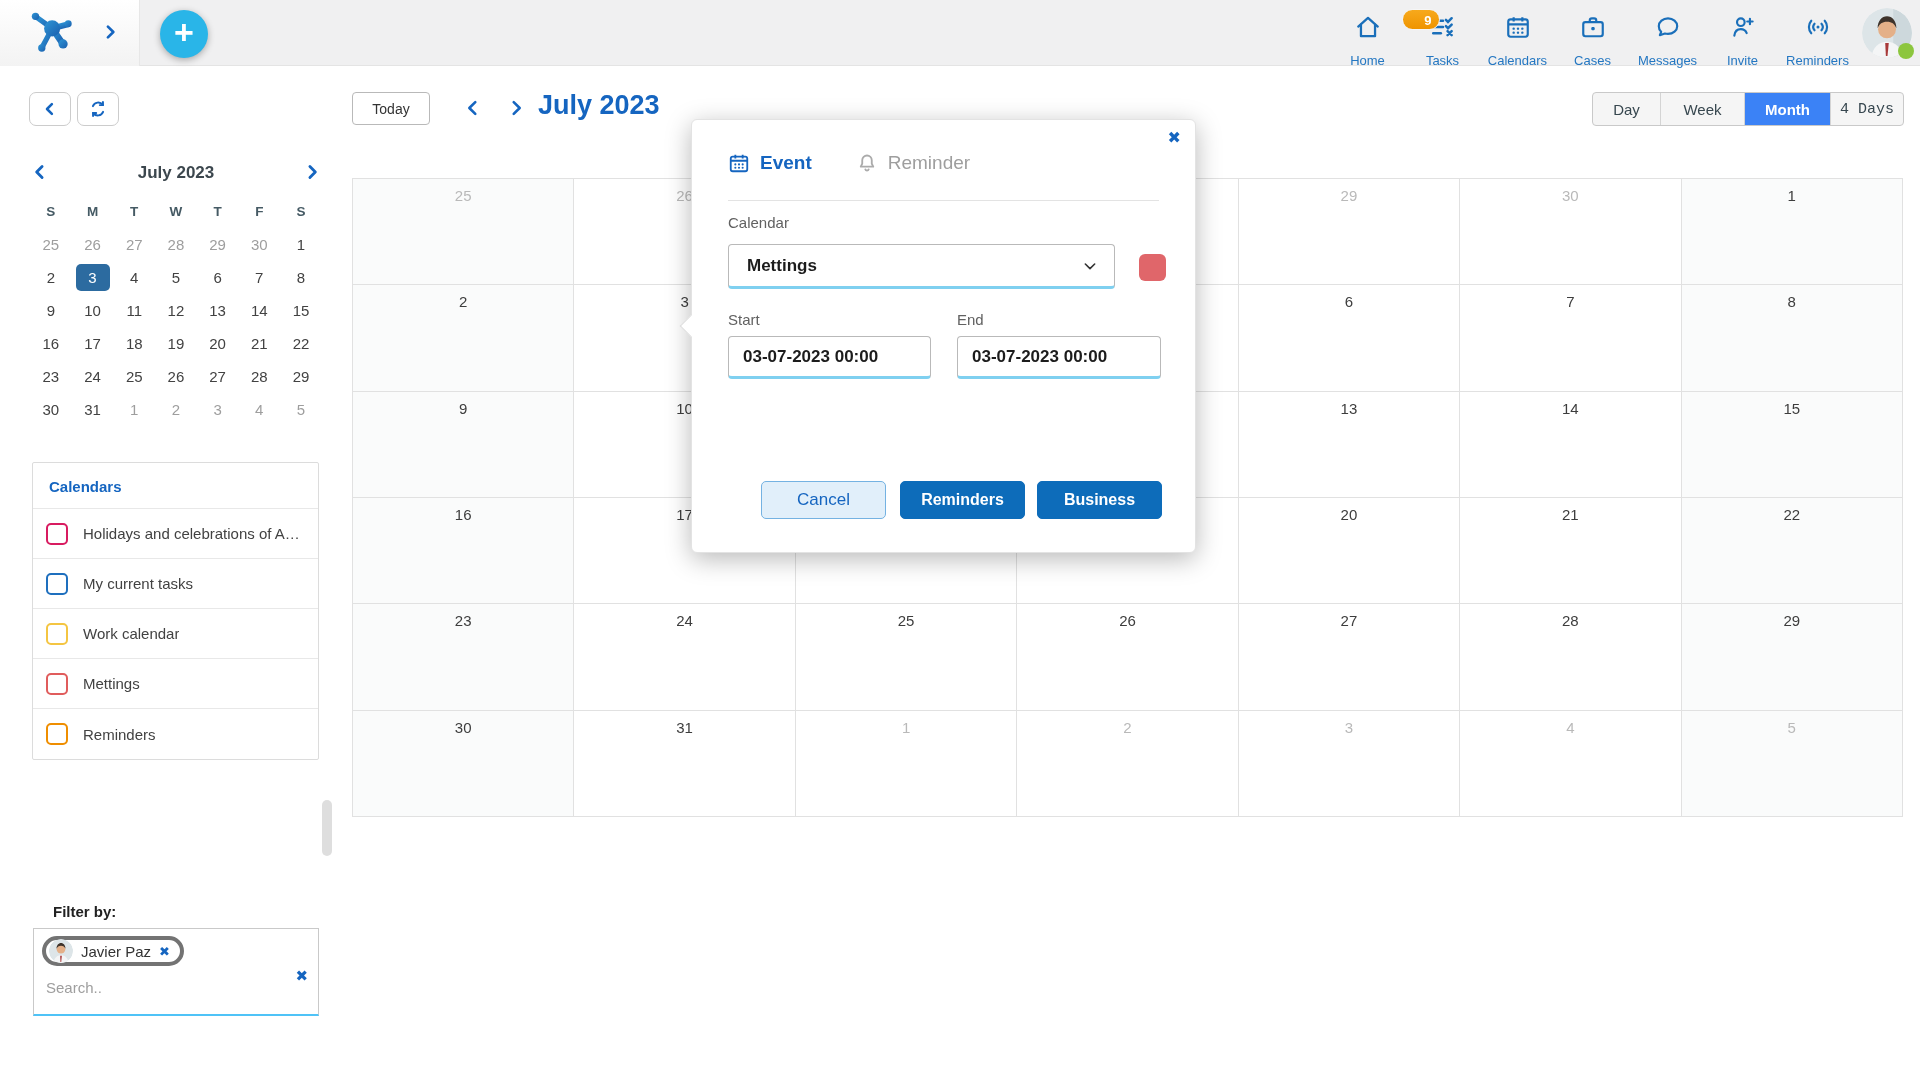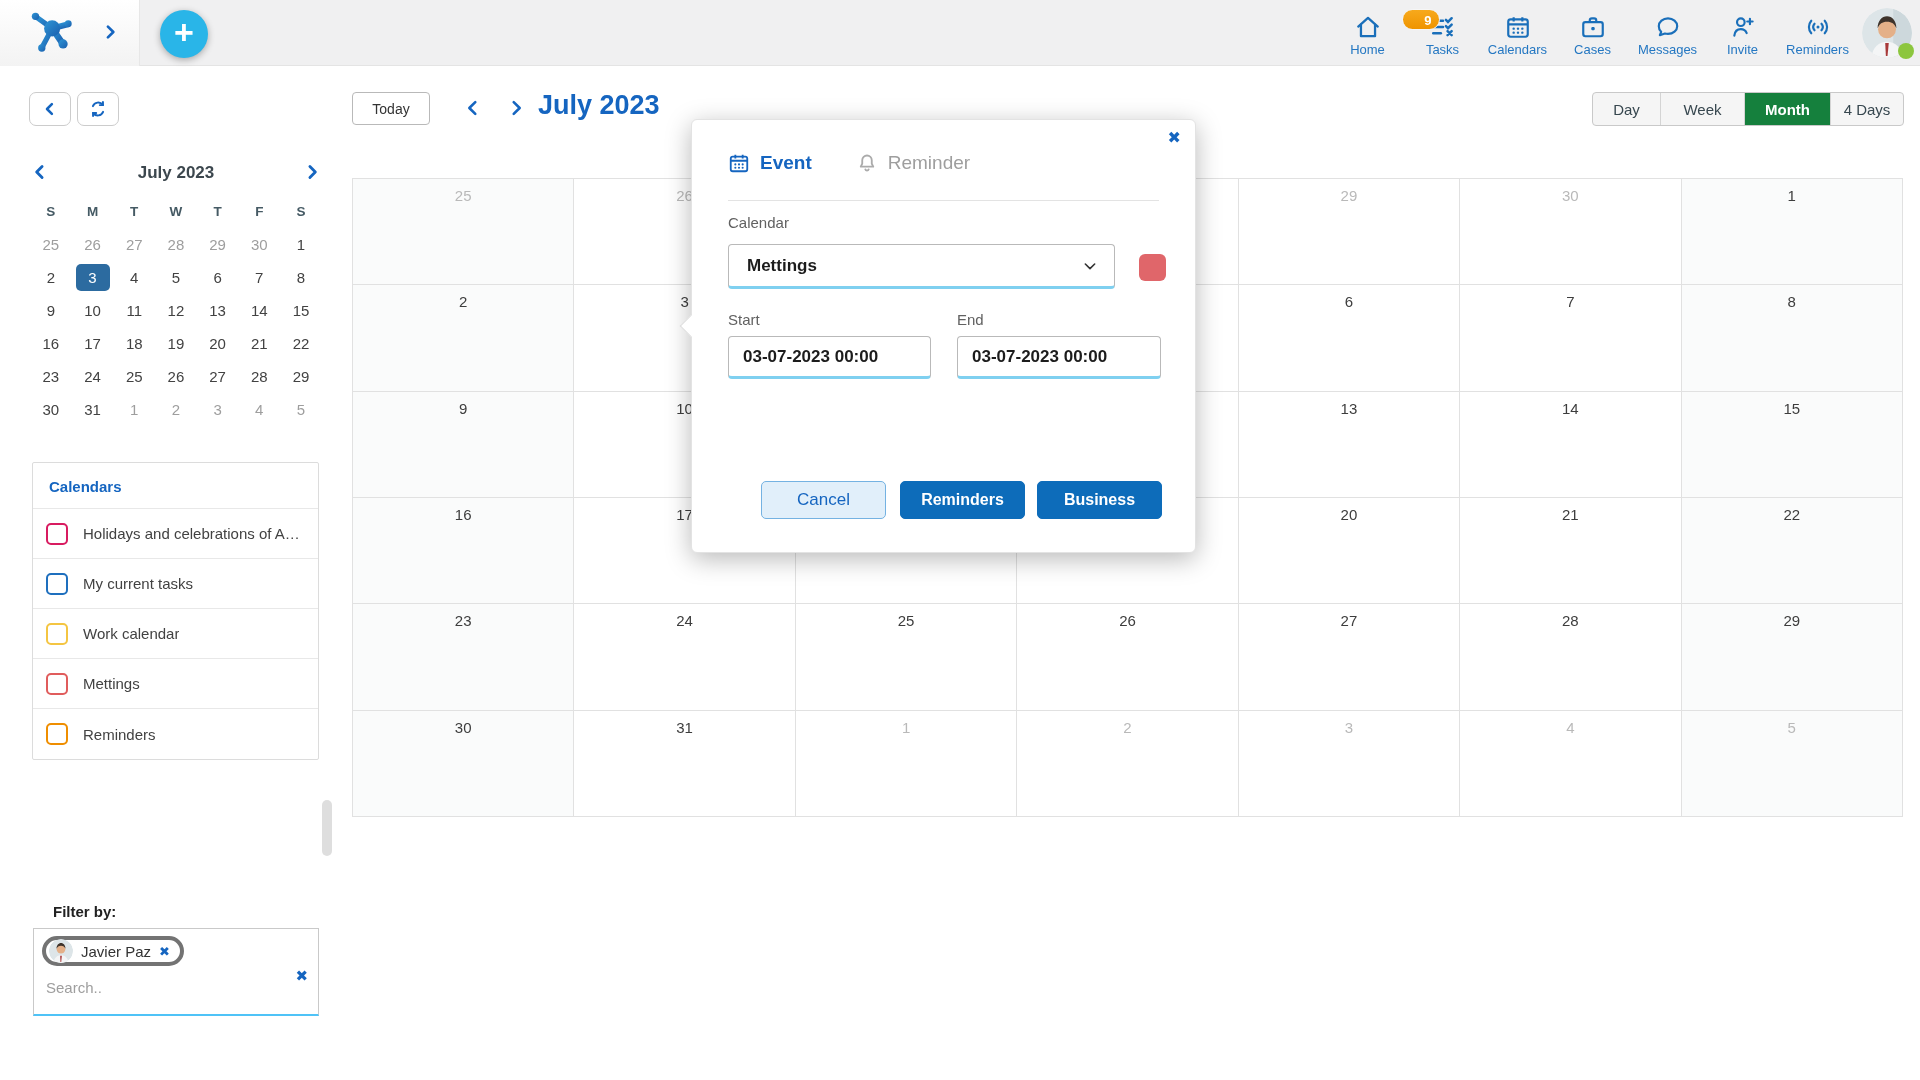--- a/index.html
+++ b/index.html
@@ -11,21 +11,21 @@
   .header { left:0; top:0; width:1920px; height:66px; background:#f0f0f1; border-bottom:1px solid #e4e4e4; }
   .brand { left:0; top:0; width:140px; height:66px; background:linear-gradient(180deg,#ffffff,#f3f3f3); border-right:1px solid #e7e7e7; }
   .logo { left:28px; top:10px; width:46px; height:46px; }
   .brand-chev { left:100px; top:22px; width:20px; height:20px; color:#1565c0; }
   .plus-btn { left:160px; top:10px; width:48px; height:48px; border-radius:50%; background:#29b5e8; color:#fff;
               font-size:34px; font-weight:700; line-height:44px; text-align:center; box-shadow:0 2px 7px rgba(0,0,0,.3); cursor:pointer; }
   .top-nav { left:1330px; top:5px; height:58px; display:flex; }
   .nav-item { position:relative; width:75px; display:flex; flex-direction:column; align-items:center; padding-top:9px; cursor:pointer; }
   .nav-icon { width:26px; height:26px; color:#1a6fba; }
   .nav-icon svg { width:100%; height:100%; }
-  .nav-label { font-size:13px; color:#2477c2; margin-top:2px; }
+  .nav-label { font-size:13px; color:#2477c2; margin-top:13px; }
   .badge { position:absolute; top:4px; left:calc(50% - 41px); width:38px; height:21px; border-radius:11px;
            background:linear-gradient(180deg,#f7a91c,#ef9400); color:#fff; font-size:13px; font-weight:700;
            text-align:right; padding-right:7px; line-height:21px; border:1px solid #f6f6f6; }
   .avatar-wrap { left:1862px; top:8px; width:50px; height:50px; }
   .avatar-wrap svg { width:50px; height:50px; border-radius:50%; display:block; }
   .status-dot { position:absolute; right:-2px; bottom:-1px; width:16px; height:16px; border-radius:50%; background:#8cc63e; }
 
   
   .sq-btn { width:42px; height:34px; background:#fff; border:1px solid #ccc; border-radius:7px; color:#1565c0;
             display:flex; align-items:center; justify-content:center; cursor:pointer; }
@@ -68,21 +68,21 @@
   
   .today-btn { left:352px; top:92px; width:78px; height:33px; background:#fff; border:1px solid #b9b9b9; border-radius:4px;
                font-size:14px; color:#333; cursor:pointer; font-family:inherit; }
   .tb-chev { top:97px; width:24px; height:24px; color:#1565c0; cursor:pointer; }
   .tb-chev svg { width:22px; height:22px; }
   .main-title { left:538px; top:90px; font-size:27px; font-weight:700; color:#1565c0; }
   .views { left:1592px; top:92px; height:34px; display:flex; border:1px solid #c9c9c9; border-radius:4px; overflow:hidden; background:#f5f5f5; }
   .view-btn { border:none; background:transparent; font-size:15px; color:#37474f; cursor:pointer; border-left:1px solid #d4d4d4;
               font-family:inherit; padding:0; }
   .view-btn:first-child { border-left:none; }
-  .view-btn.active { background:#15803d; color:#fff; font-weight:700; }
+  .view-btn.active { background:#3b82f6; color:#fff; font-weight:700; }
 
   
   .mg-headers { left:352px; top:150px; width:1551px; height:26px; display:flex;flex-direction:column; }
   .mg-header { flex:1; text-align:center; font-size:12px; font-weight:700; color:#202020; letter-spacing:.3px; }
   .mg-grid { left:352px; top:178px; width:1551px; height:639px; border-top:1px solid #e1e1e1; border-left:1px solid #e1e1e1; display:flex; flex-direction:column; }
   .mg-row { flex:1; display:flex; }
   .mg-cell { flex:1; border-right:1px solid #e1e1e1; border-bottom:1px solid #e1e1e1; text-align:center; padding-top:8px; cursor:pointer; background:#fff; }
   .mg-cell.weekend { background:#fafbfb; }
   .mg-num { font-size:15px; color:#3d3d3d; }
   .mg-num.muted { color:#b9b9b9; }
@@ -481,21 +481,21 @@
   <div class="abs tb-chev" style="left:505px;">
     <svg viewBox="0 0 24 24" fill="none" stroke="currentColor" stroke-width="2.8" stroke-linecap="round" stroke-linejoin="round">
         <path d="M9.5 5.5 L16 12 L9.5 18.5"></path>
       </svg>
   </div>
   <div class="abs main-title">July 2023</div>
   <div class="abs views" id="views">
       <button class="view-btn" style="width: 67px;">Day</button>
       <button class="view-btn" style="width: 84px;">Week</button>
       <button class="view-btn active" style="width: 86px;">Month</button>
-      <button class="view-btn" style="width: 73px;">4 Days</button>
+      <button class="view-btn" style="width: 73px; font-family: Liberation Mono, monospace;">4 Days</button>
     </div>
 
   <div class="abs mg-headers" id="mg-headers">
       <div class="mg-header">SUN</div>
       <div class="mg-header">MON</div>
       <div class="mg-header">TUE</div>
       <div class="mg-header">WED</div>
       <div class="mg-header">THU</div>
       <div class="mg-header">FRI</div>
       <div class="mg-header">SAT</div>

